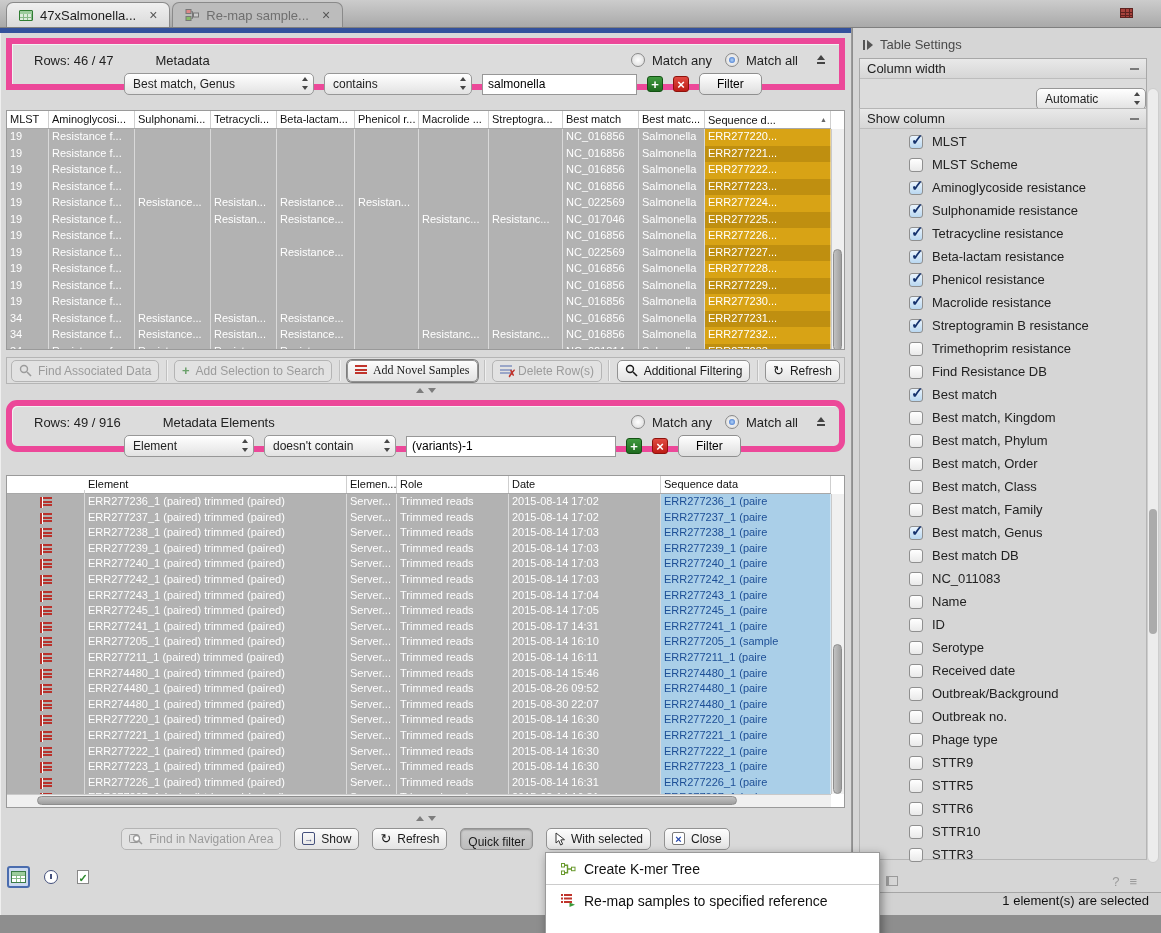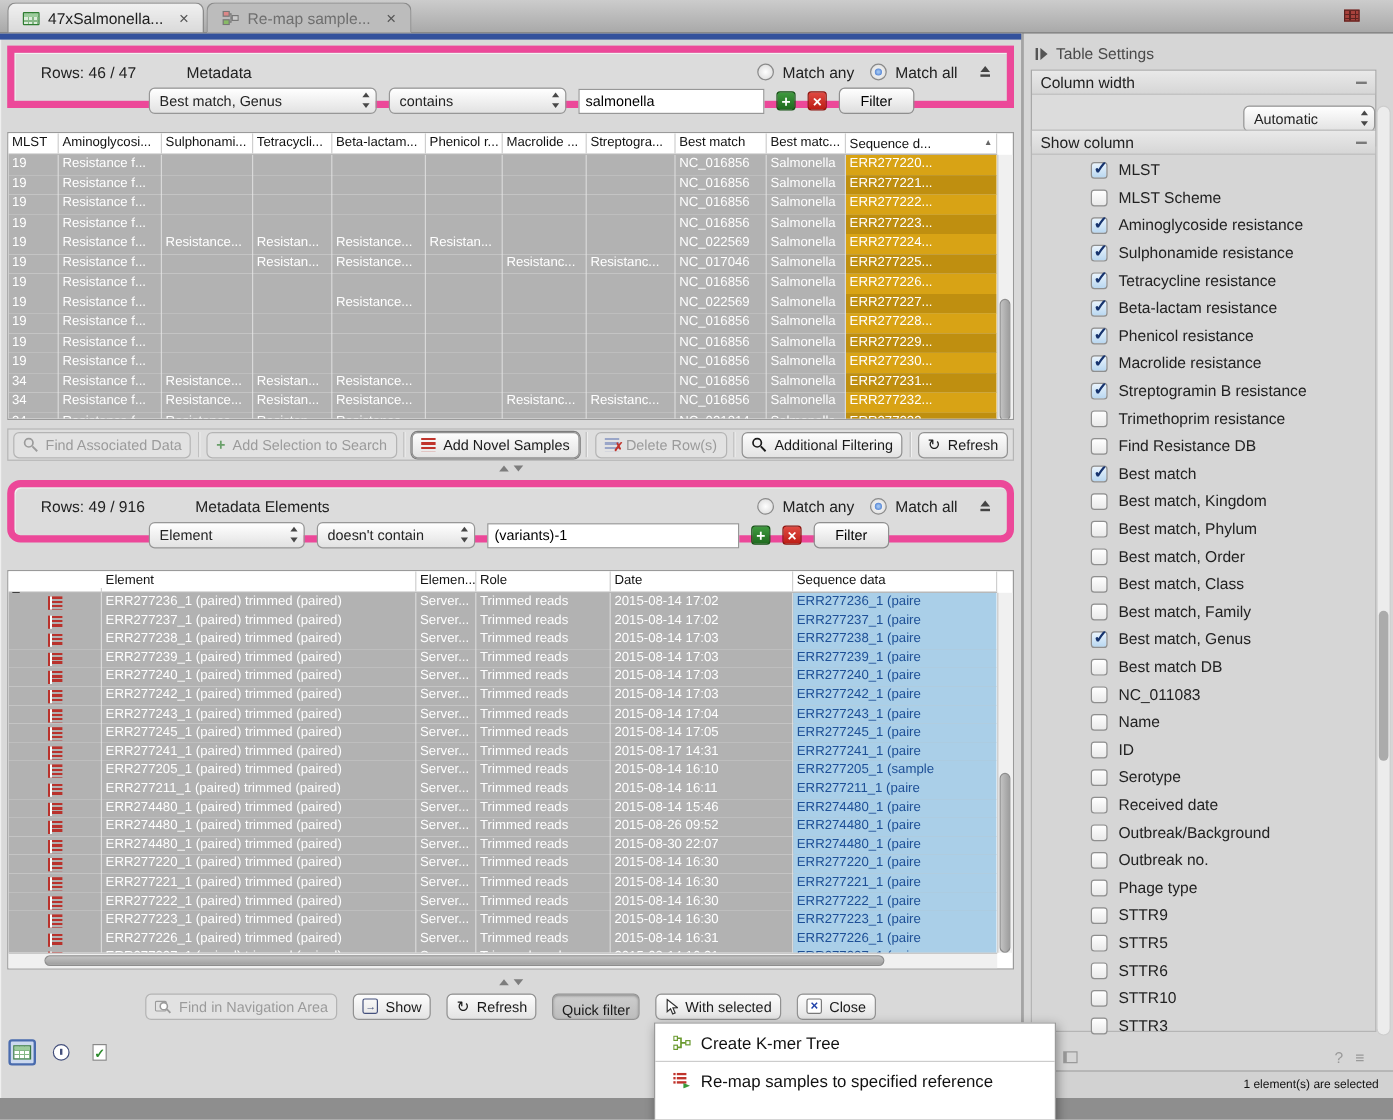--- a/index.html
+++ b/index.html
@@ -98,21 +98,21 @@
   .hthumb { position:absolute; top:1px; height:9px; background:linear-gradient(#c2c2c2,#9f9f9f);
     border:1px solid #8d8d8d; border-radius:5px; }
 
   
   .toolbar { position:absolute; left:6px; width:839px; height:27px; display:flex; align-items:center; }
   .toolbar1 { top:329px; background:#dedede; border:1px solid #b5b5b5; padding:0 4px; justify-content:space-between; }
   .toolbar2 { top:797px; justify-content:center; gap:13px; }
   .tbtn { height:22px; border:1px solid #929292; border-radius:5px; background:linear-gradient(#fdfdfd,#e3e3e3);
     display:flex; align-items:center; gap:6px; padding:0 7px; font-size:12px; color:#1a1a1a; white-space:nowrap; }
   .tbtn.disabled { color:#9b9b9b; border-color:#b4b4b4; background:#e2e2e2; }
-  .tbtn.default { box-shadow:0 0 0 1px #7d7d7d; }
+  .tbtn.default { box-shadow:0 0 0 1px #7d7d7d;font-family:Liberation Serif, serif; }
   .tbtn.pressed { background:linear-gradient(#cecece,#bdbdbd); box-shadow:inset 0 1px 2px rgba(0,0,0,.3);flex-direction:column; }
   .vsep { width:0; height:21px; border-left:1px solid #c0c0c0; border-right:1px solid #efefef; }
   .glyph { font-size:13px; line-height:1; }
   .icon-listred { width:12px; height:11px;
     background:repeating-linear-gradient(to bottom, #c0342c 0 2px, rgba(0,0,0,0) 2px 3.7px); }
   .icon-listgray { width:12px; height:11px; position:relative;
     background:repeating-linear-gradient(to bottom, #9aa6c8 0 2px, rgba(0,0,0,0) 2px 3.7px); }
   .icon-listgray .delx { position:absolute; right:-4px; bottom:-3px; color:#c0342c; font-size:10px; font-weight:bold; }
   .icon-show { width:13px; height:13px; border:1px solid #44507c; border-radius:2px; font-size:9px;
     display:flex; align-items:center; justify-content:center; color:#44507c; font-weight:bold; }
@@ -163,22 +163,22 @@
     font-weight:bold; font-size:15px; }
   .sb-scroll { position:absolute; right:2px; top:60px; bottom:52px; width:12px; background:#ececec;
     border:1px solid #cdcdcd; border-radius:6px; }
   .sb-thumb { position:absolute; left:1px; right:1px; top:420px; height:125px; background:#ababab; border-radius:5px; }
   .sb-footer { position:absolute; left:0; right:16px; bottom:24px; height:20px; display:flex; align-items:center;
     padding:0 8px 0 14px; color:#9a9a9a; font-size:12px; gap:7px; }
   .ficon-box { width:12px; height:10px; border:1px solid #9a9a9a; }
   .ficon-dock { width:12px; height:10px; border:1px solid #9a9a9a; border-left:3px solid #9a9a9a; }
   .f-right { margin-left:auto; display:flex; gap:10px; font-size:13px; }
   .sb-status { position:absolute; left:0; right:0; bottom:0; height:23px; background:#d2d2d2;
-    border-top:1px solid #a5a5a5; display:flex; align-items:center; justify-content:flex-end;
-    padding-right:12px; font-size:10px; color:#111; }
+    border-top:1px solid #a5a5a5; display:flex; align-items:flex-start; justify-content:flex-end;
+    padding-right:12px; font-size:13px; color:#111; }
 
   
   .contextmenu { position:absolute; left:545px; top:852px; width:335px; height:95px; background:#fff;
     border:1px solid #9a9a9a; box-shadow:2px 3px 9px rgba(0,0,0,.4); z-index:50; padding-top:5px; }
   .cm-item { height:21px; display:flex; align-items:center; gap:8px; padding:0 15px; font-size:14px; color:#111; }
   .cm-item.disabled { color:#9c9c9c; }
   .cm-sep { border-top:1px solid #ccc; margin:5px 0; }
 </style>
 </head>
 <body>

